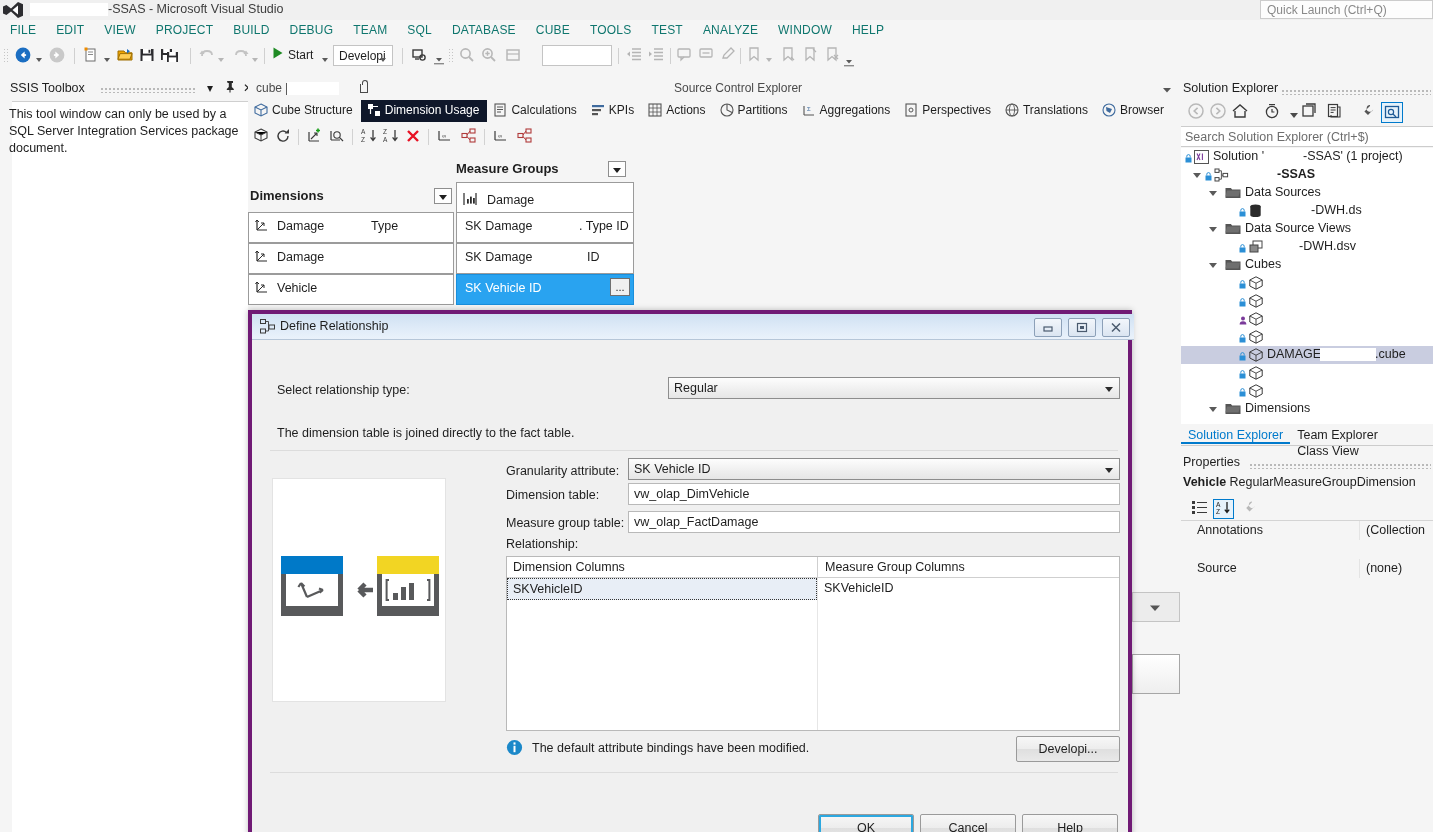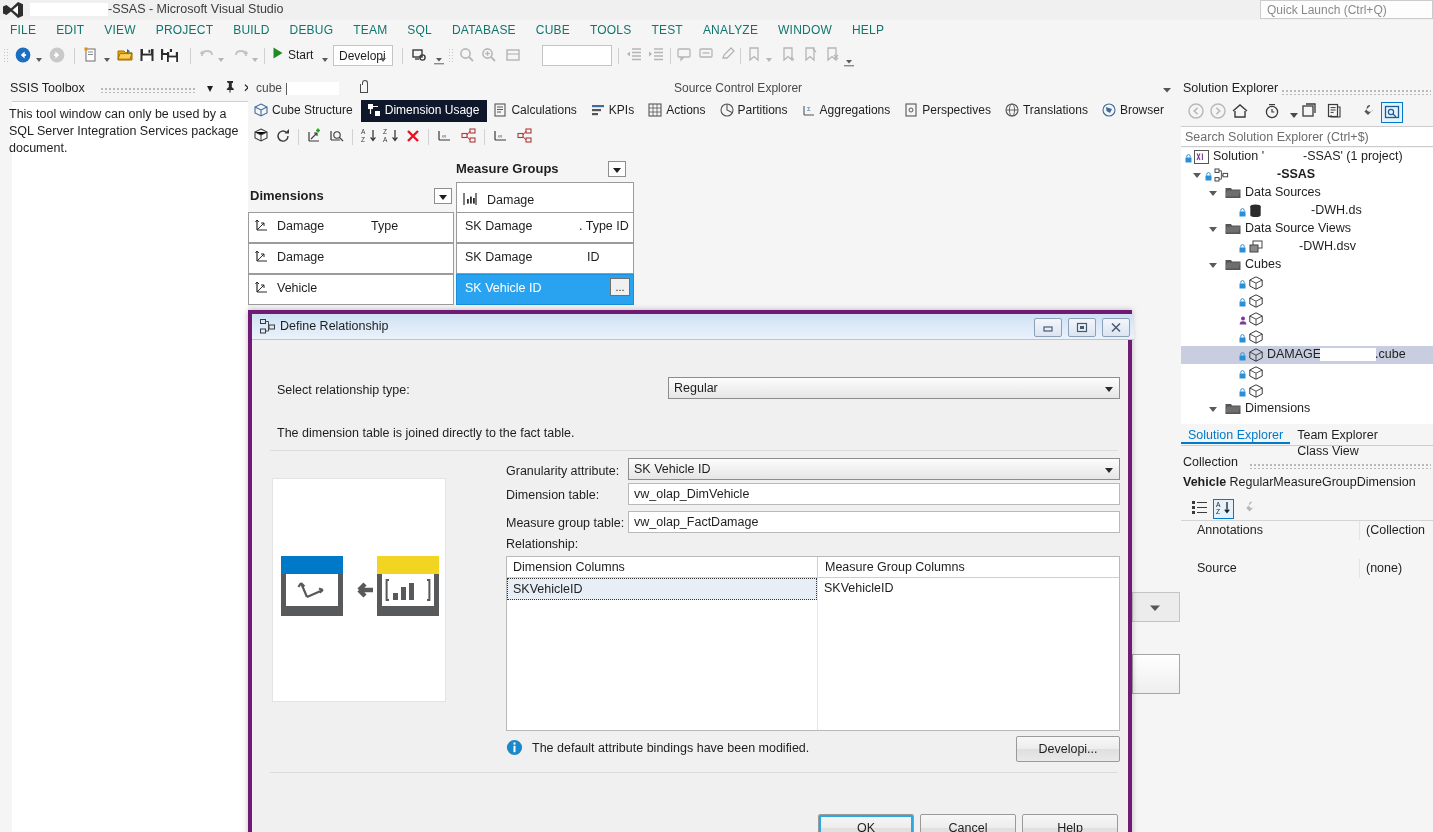--- a/index.html
+++ b/index.html
@@ -927,21 +927,21 @@
     </div>
   </div>
 
   <div id="se-tabs">
     <div class="setab on">Solution Explorer</div>
     <div class="setab">Team Explorer</div>
     <div class="setab">Class View</div>
   </div>
 
   <div id="props">
-    <div id="props-head">Collection</div>
+    <div id="props-head">Properties</div>
     <div id="props-dots"></div>
     <div id="props-obj">
       <b>Vehicle</b>
       <span>RegularMeasureGroupDimension</span>
     </div>
     <div id="props-tb">
       <span class="pbtn" style="left:8px">
         <svg width="17" height="16" viewBox="0 0 17 16">
             <rect x="1" y="2" width="3" height="3" fill="#3a3a3a"></rect>
             <rect x="1" y="7" width="3" height="3" fill="#3a3a3a"></rect>

